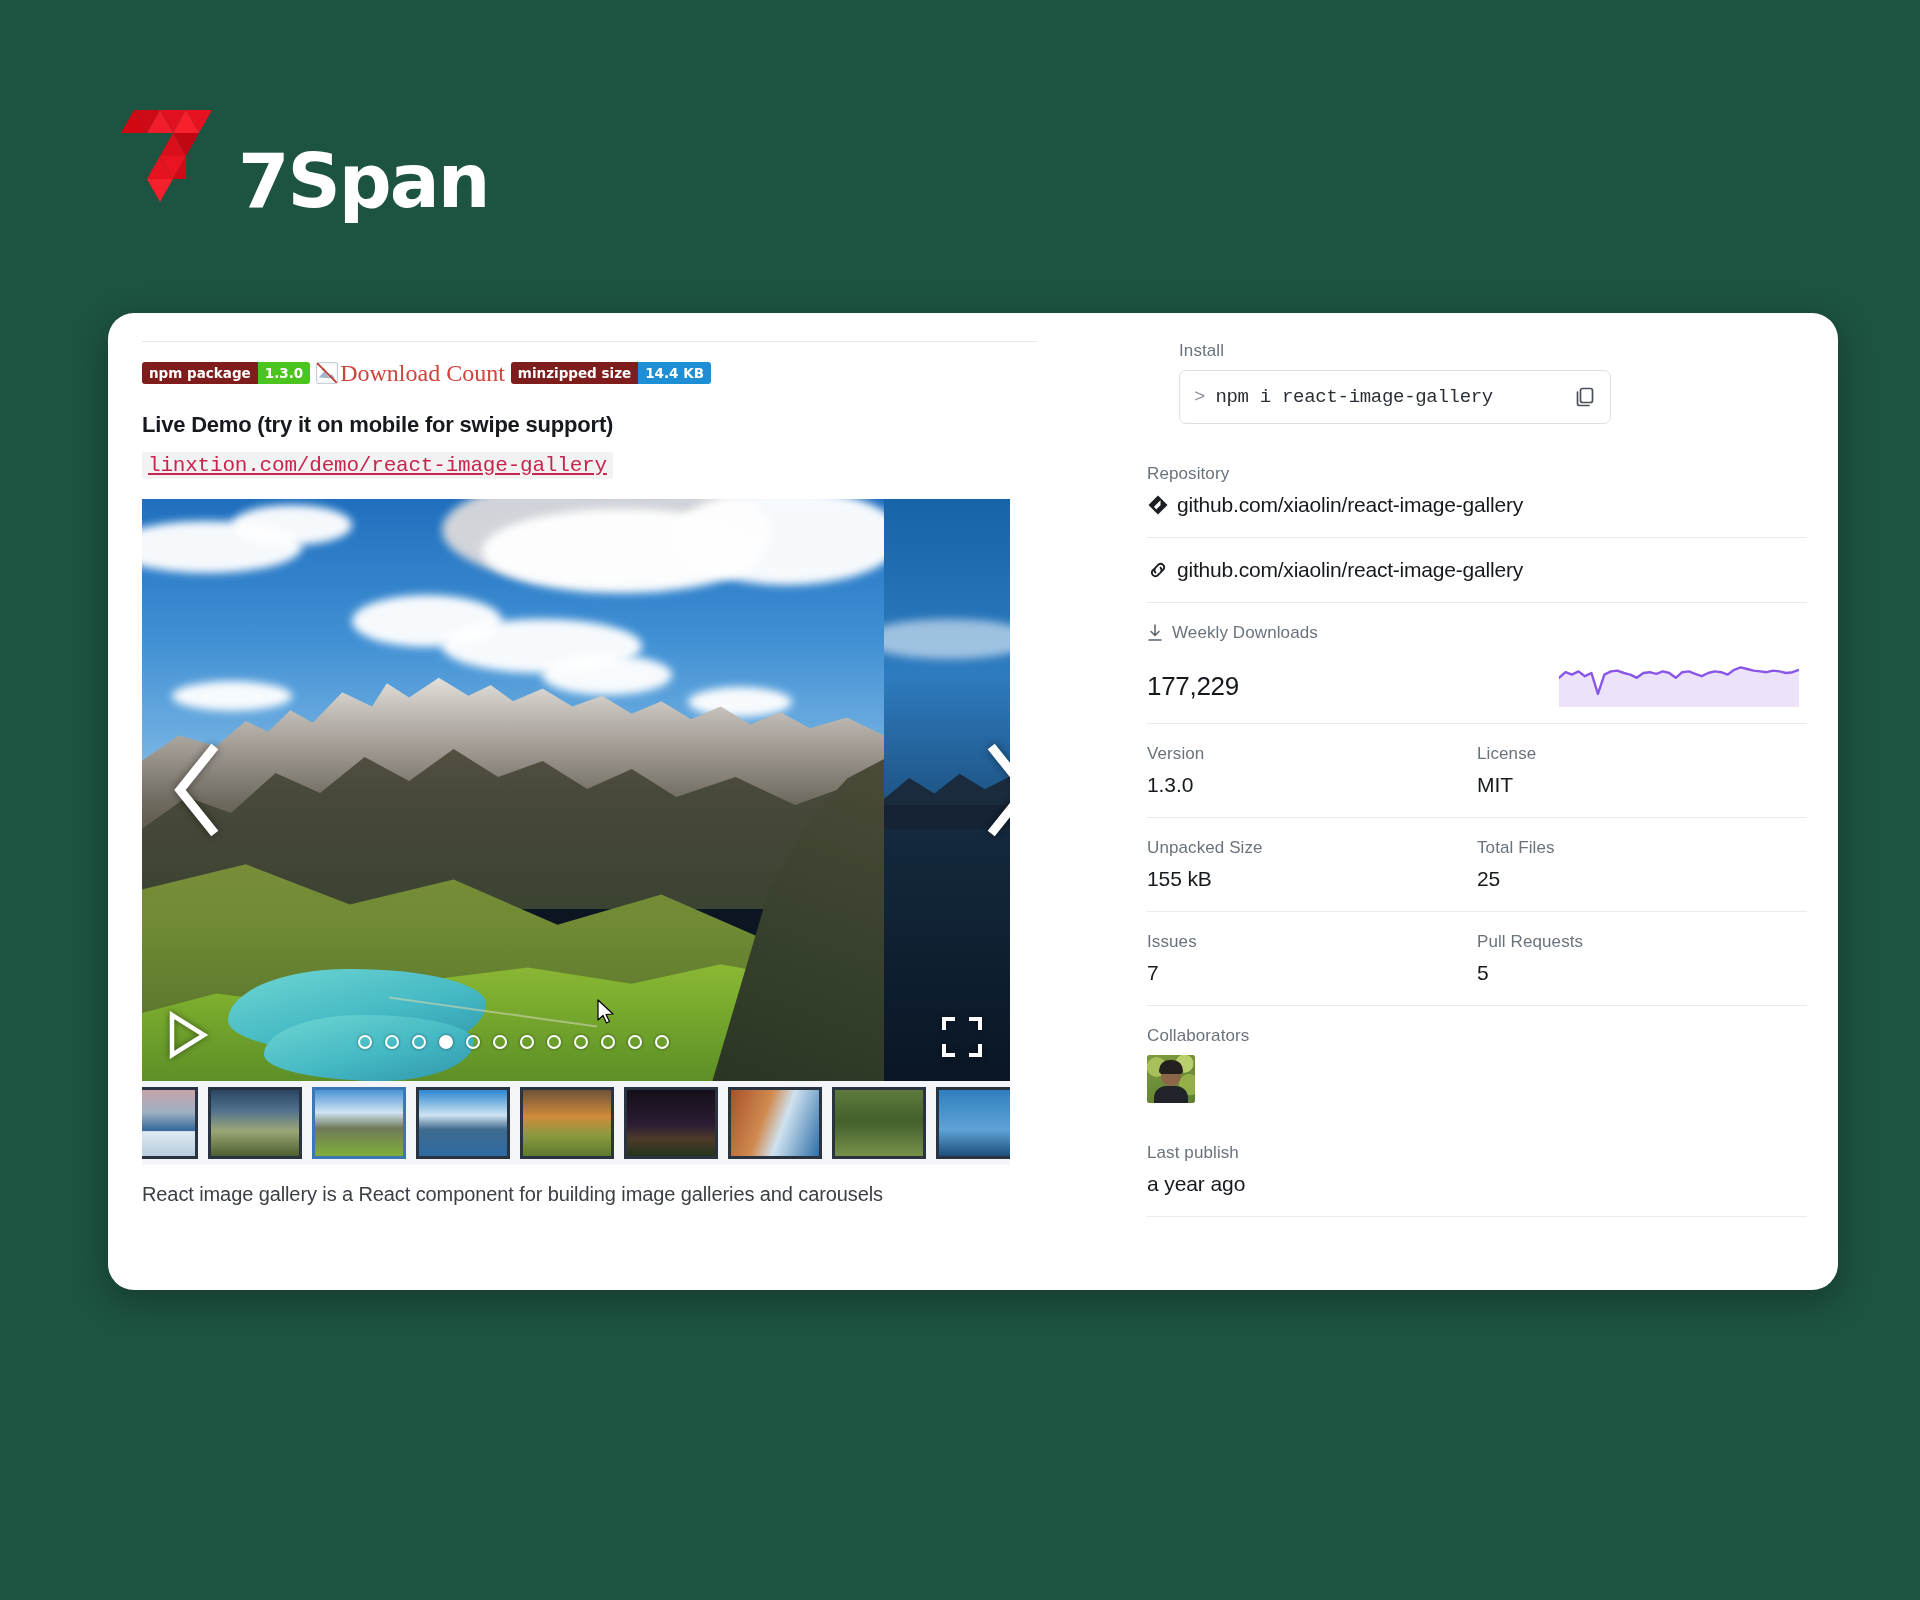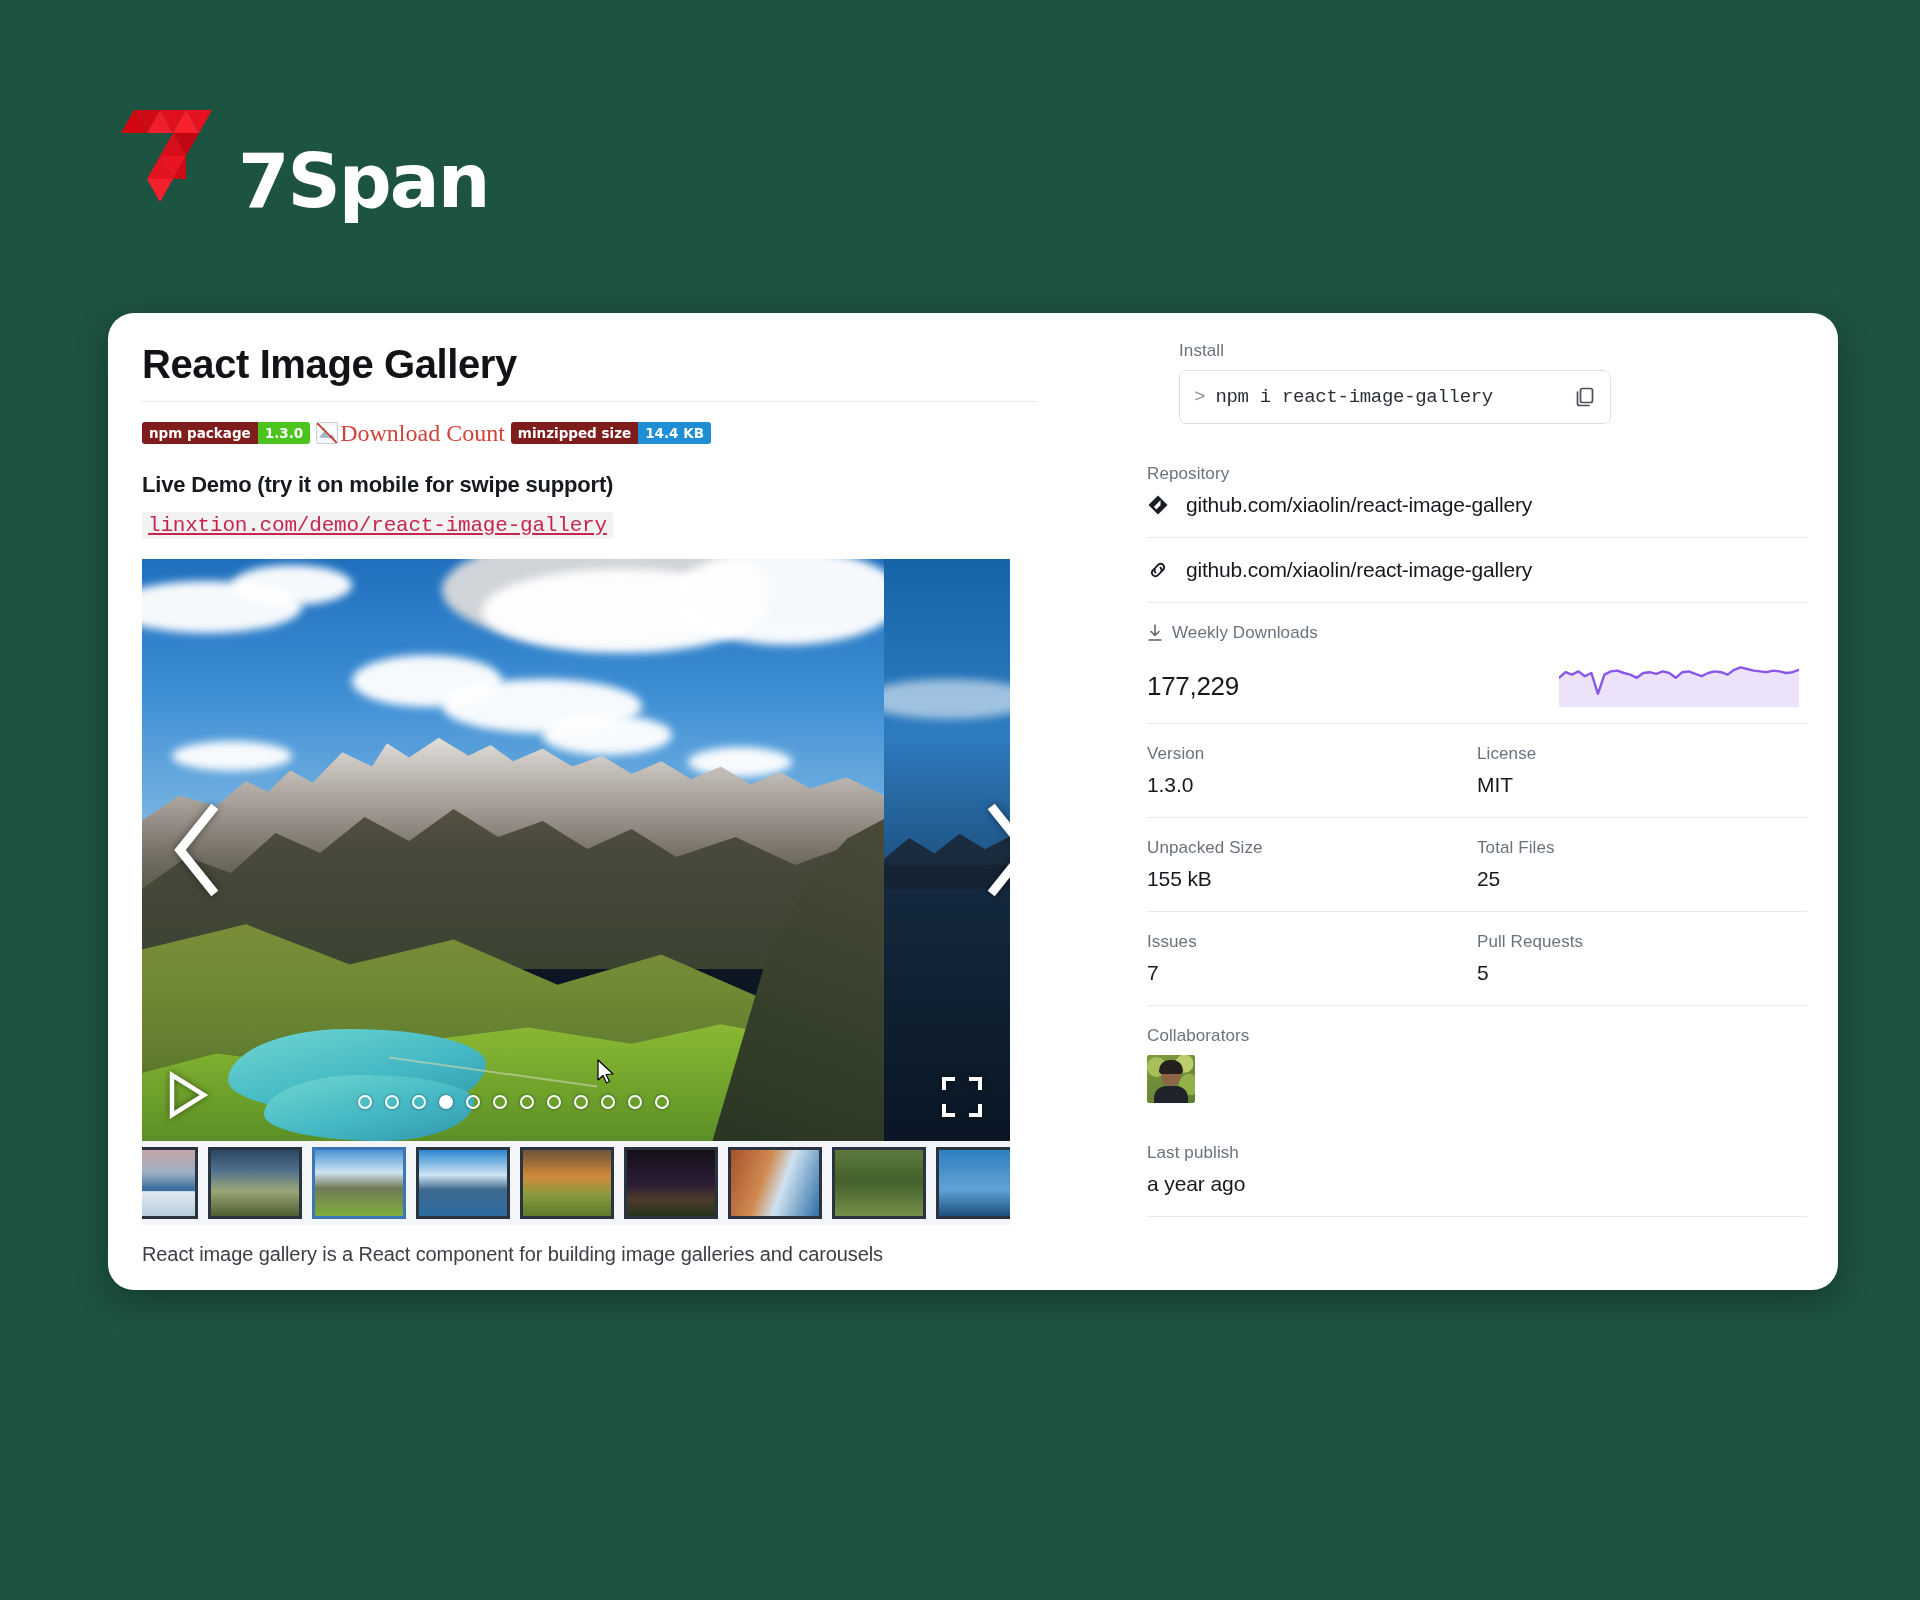--- a/index.html
+++ b/index.html
@@ -189,21 +189,21 @@
     display: flex; align-items: center; padding: 0 14px; gap: 10px;
   }
   .chev { color: #8a9099; font-family: "Liberation Mono", monospace; font-size: 19px; }
   .install-cmd {
     flex: 1; font-family: "Liberation Mono", monospace; font-size: 19px;
     color: #2a2f36; letter-spacing: -0.3px;
   }
   .copy-icon { width: 22px; height: 22px; cursor: pointer; }
   .copy-icon svg { display: block; width: 100%; height: 100%; }
 
-  .link-row { display: flex; align-items: center; gap: 17px; }
+  .link-row { display: flex; align-items: center; gap: 8px; }
   .link-row .ico { width: 22px; height: 22px; flex: none; }
   .link-row .ico svg { display:block; width:100%; height:100%; }
   .link-text { font-size: 21px; color: #16191d; letter-spacing: -0.2px; }
 
   .dl-head { display: flex; align-items: center; gap: 9px; margin-bottom: 8px; }
   .dl-head .ico { width: 16px; height: 18px; }
   .dl-head .ico svg { display:block; width:100%; height:100%; }
   .dl-row { position: relative; display: flex; align-items: flex-end; height: 52px; }
   .dl-number { font-size: 26px; color: #16191d; letter-spacing: -0.3px; line-height: 1; padding-bottom: 4px; }
   .spark { position: absolute; right: 8px; bottom: -4px; width: 240px; height: 52px; }
@@ -250,21 +250,20 @@
         <polygon points="65,91 78,68 78,91" fill="#cf0a17"></polygon>
       </svg>
     </div>
     <div class="brand-word">7Span</div>
   </div>
 
   <div class="card">
 
     <div class="readme">
 
-      <div class="readme-title">React Image Gallery</div>
       <div class="title-rule"></div>
 
       <div class="badges">
         <span class="badge">
           <span class="k">npm package</span>
           <span class="v green">1.3.0</span>
         </span>
 
         <span class="broken-img">
           <span class="broken-icon">

